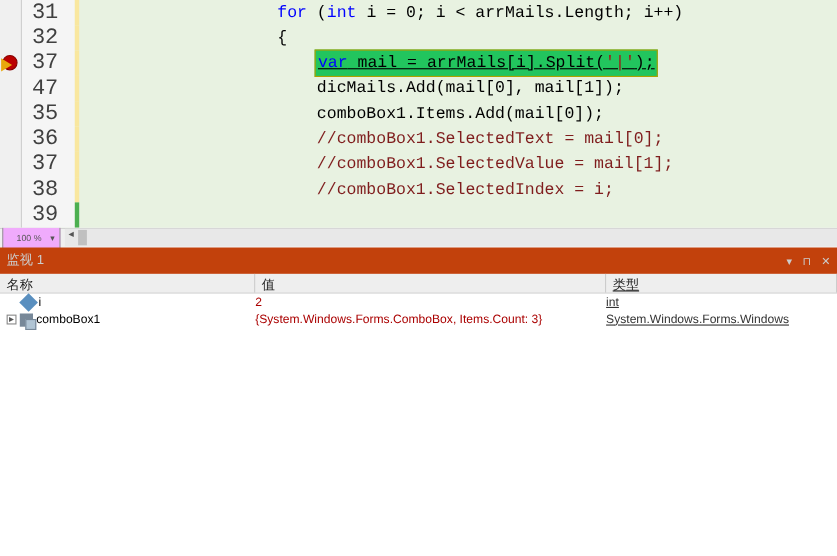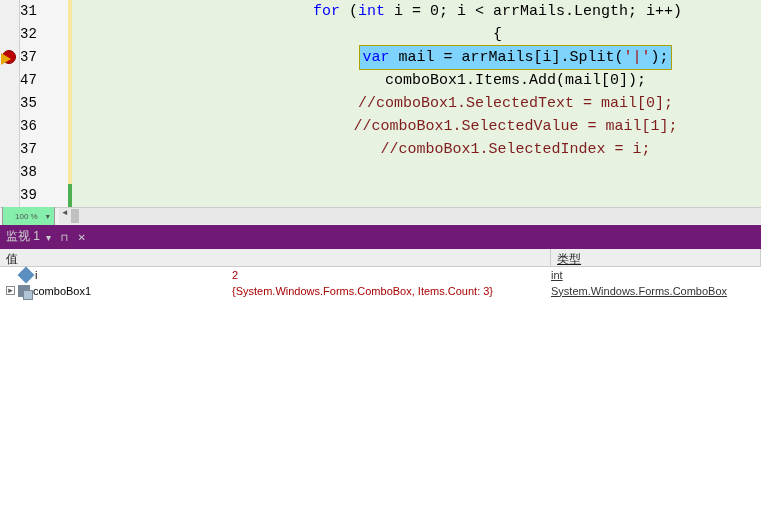--- a/index.html
+++ b/index.html
@@ -1,39 +1,39 @@
 <!DOCTYPE html>
 <html><head>
 <meta charset="utf-8">
 <style>
 * { margin: 0; padding: 0; box-sizing: border-box; }
 body { font-family: Consolas, 'Courier New', monospace; font-size: 15px; background: #fff; width: 761px; height: 505px; overflow: hidden; display: flex; flex-direction: column; }
 .editor { flex: 1; display: flex; background: #e8f2e1; overflow: hidden; position: relative; }
 .bp-gutter { width: 20px; background: #f0f0f0; border-right: 1px solid #d0d0d0; position: relative; }
 .bp-dot { position: absolute; left: 2px; width: 14px; height: 14px; border-radius: 50%; background: #b00; border: 1px solid #800; }
 .arrow-dot { position: absolute; left: 1px; width: 0; height: 0; border-top: 6px solid transparent; border-bottom: 6px solid transparent; border-left: 10px solid #e8a80c; }
-.ln-gutter { width: 48px; background: #f5f5f5; text-align: left; padding-right: 6px; color: #000000; font-size: 14px; }
+.ln-gutter { width: 48px; background: #f5f5f5; text-align: center; padding-right: 6px; color: #404040; font-size: 20px; }
 .ln-gutter div { height: 23px; line-height: 23px; }
 .change-bar { width: 4px; background: transparent; }
 .change-bar div { height: 23px; }
 .change-bar .y { background: #f9e79f; }
 .change-bar .g { background: #4caf50; }
 .code { flex: 1; position: relative; }
-.line { height: 23px; line-height: 23px; white-space: pre; padding-left: 0; text-align: center; }
+.line { height: 23px; line-height: 23px; white-space: pre; padding-left: 18px; }
 .kw { color: #0000ff; }
 .ty { color: #0000ff; }
 .cm { color: #7f1d1d; }
 .str { color: #a31515; }
-.hl-line { background: #7dd3fc; border: 1px solid #b0a000; display: inline-block; padding: 0 2px; margin: -1px -2px; }
+.hl-line { background: #22c55e; border: 1px solid #b0a000; display: inline-block; padding: 0 2px; margin: -1px -2px; text-decoration: underline; }
 .zoom-bar { height: 18px; background: #f0f0f0; border-top: 1px solid #ccc; display: flex; align-items: center; font-size: 11px; font-family: 'Segoe UI', sans-serif; }
-.zoom-sel { border: 1px solid #999; background: #86efac; padding: 16px 4px; margin: 0 2px; display: flex; align-items: center; height: 16px; }
+.zoom-sel { border: 1px solid #999; background: #f0abfc; padding: 16px 4px; margin: 0 2px; display: flex; align-items: center; height: 16px; }
 .zoom-sel span { margin-left: 8px; font-size: 8px; color: #555; }
 .scroll-h { flex: 1; background: #e8e8e8; height: 16px; margin-left: 2px; position: relative; }
 .scroll-h .thumb { position: absolute; left: 12px; top: 1px; width: 8px; height: 14px; background: #c0c0c0; }
-.watch-hdr { height: 24px; background: #701a75; color: #ccc; display: flex; align-items: center; padding: 0 6px; font-size: 12px; font-family: 'Segoe UI', Microsoft YaHei, sans-serif; }
+.watch-hdr { height: 24px; background: #c2410c; color: #ccc; display: flex; align-items: center; justify-content: space-between; padding: 0 6px; font-size: 12px; font-family: 'Segoe UI', Microsoft YaHei, sans-serif; }
 .watch-hdr .icons span { margin-left: 6px; cursor: pointer; font-size: 10px; }
 .watch-cols { height: 18px; background: #eee; border-bottom: 1px solid #ccc; display: flex; font-size: 12px; font-family: 'Segoe UI', Microsoft YaHei, sans-serif; color: #1b1b1b; }
 .watch-cols div { padding: 2px 6px; border-right: 1px solid #ccc; }
 .c-name { width: 232px; }
 .c-val { flex: 1; }
 .c-type { width: 210px; text-decoration: underline; }
 .watch-body { background: #fff; font-size: 11px; font-family: 'Segoe UI', Microsoft YaHei, sans-serif; }
 .watch-row { display: flex; height: 16px; align-items: center; }
 .watch-row .c-name { display: flex; align-items: center; gap: 3px; padding-left: 6px; }
 .watch-row .c-val { color: #a00; }
@@ -71,20 +71,21 @@
       <div class="y"></div>
       <div class="y"></div>
       <div class="y"></div>
       <div class="y"></div>
       <div class="g"></div>
     </div>
   <div class="code" id="code">
       <div class="line"><span></span><span>                  </span><span class="kw">for</span><span> (</span><span class="ty">int</span><span> i = 0; i &lt; arrMails.Length; i++)</span></div>
       <div class="line"><span>                  {</span></div>
       <div class="line">                      <span class="hl-line"><span class="kw">var</span><span> mail = arrMails[i].Split(</span><span class="str">'|'</span><span>);</span></span></div>
+      <div class="line"><span>                      dicMails.Add(mail[0], mail[1]);</span></div>
       <div class="line"><span>                      comboBox1.Items.Add(mail[0]);</span></div>
       <div class="line"><span>                      </span><span class="cm">//comboBox1.SelectedText = mail[0];</span></div>
       <div class="line"><span>                      </span><span class="cm">//comboBox1.SelectedValue = mail[1];</span></div>
       <div class="line"><span>                      </span><span class="cm">//comboBox1.SelectedIndex = i;</span></div>
       <div class="line"><span></span></div>
     </div>
 </div>
 
 <div class="zoom-bar">
   <div class="zoom-sel">
@@ -100,20 +101,21 @@
 <div class="watch-hdr">
   <span>监视 1</span>
   <div class="icons">
     <span>▾</span>
     <span>⊓</span>
     <span>✕</span>
   </div>
 </div>
 
 <div class="watch-cols">
+  <div class="c-name">名称</div>
   <div class="c-val">值</div>
   <div class="c-type">类型</div>
 </div>
 
 <div class="watch-body" id="watch">
     <div class="watch-row">
       <div class="c-name">
         <span style="width: 11px; display: inline-block;"></span>
         <span class="ico-var"></span>
         <span>i</span>
@@ -121,16 +123,16 @@
       <div class="c-val">2</div>
       <div class="c-type">int</div>
     </div>
     <div class="watch-row">
       <div class="c-name">
         <span class="exp">▸</span>
         <span class="ico-obj"></span>
         <span>comboBox1</span>
       </div>
       <div class="c-val">{System.Windows.Forms.ComboBox, Items.Count: 3}</div>
-      <div class="c-type">System.Windows.Forms.ComboBox</div>
+      <div class="c-type">System.Windows.Forms.Windows</div>
     </div>
   </div>
 <div class="watch-empty"></div>
 
 </body></html>

